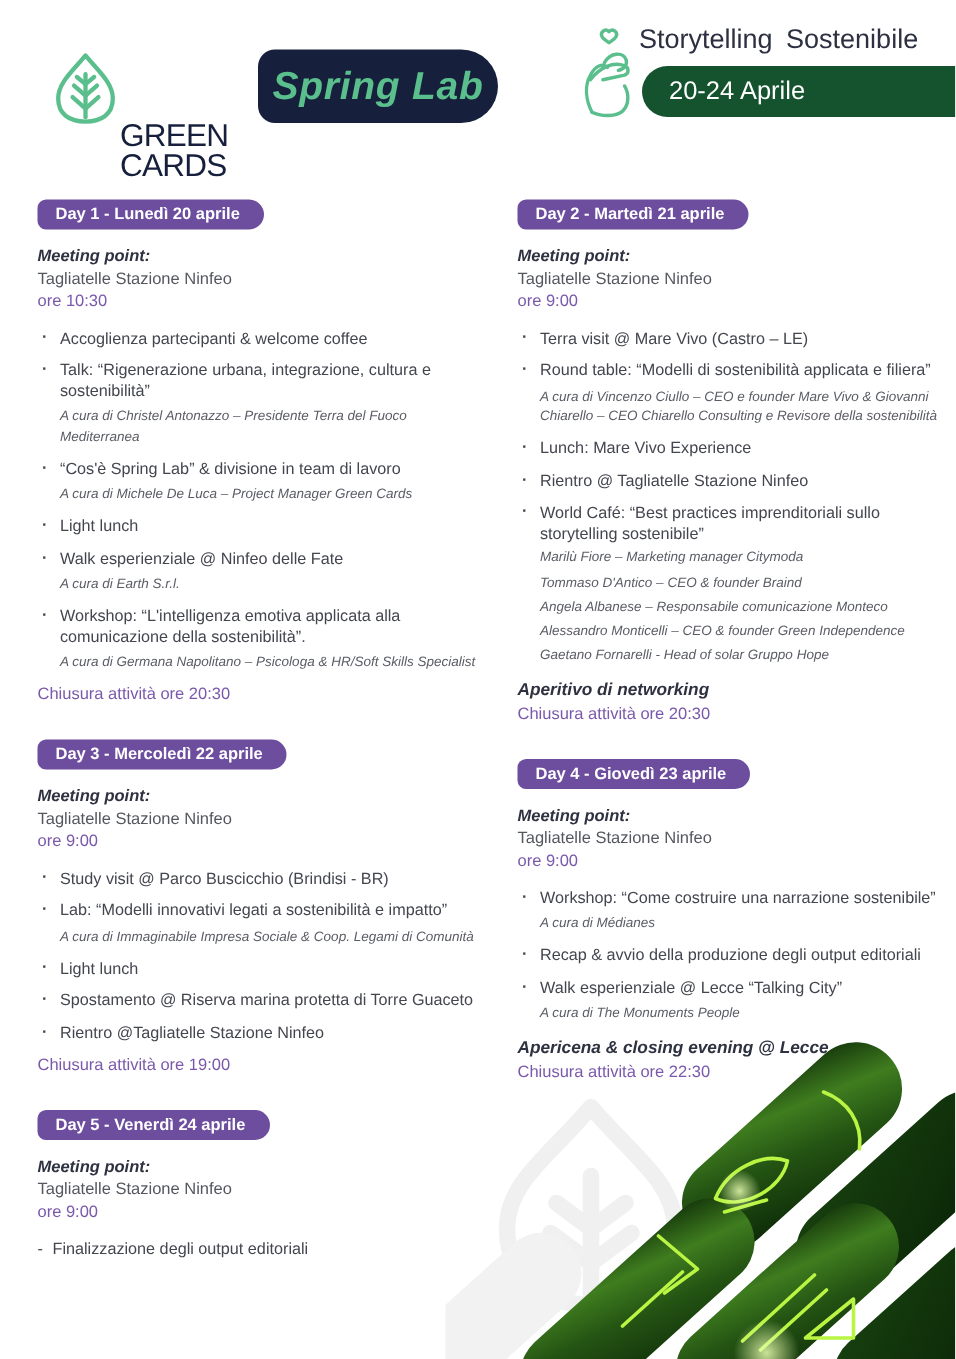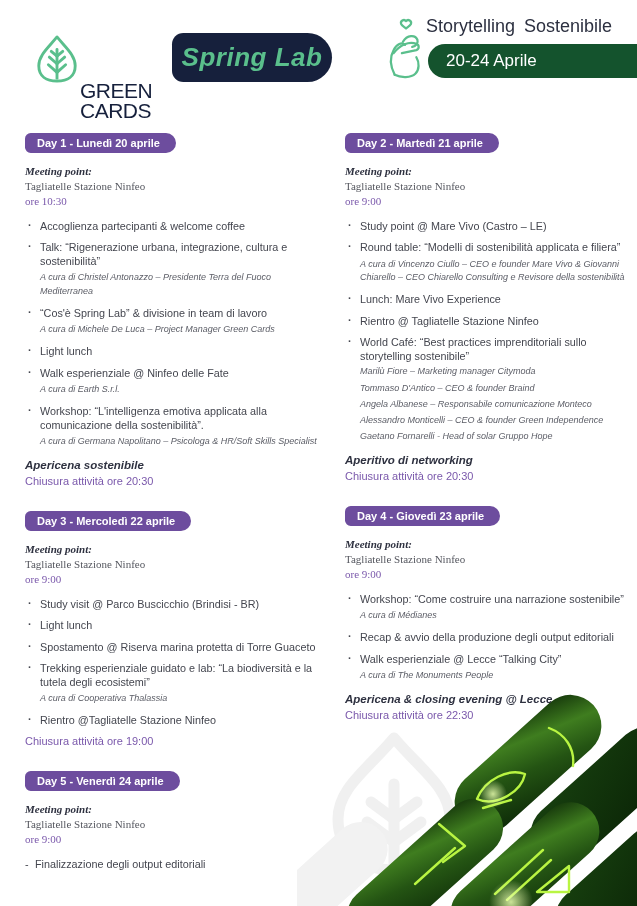--- a/index.html
+++ b/index.html
@@ -18,21 +18,21 @@
   .date-banner{position:absolute;left:428px;right:0;top:44px;height:34px;background:#14532d;
                border-radius:17px 0 0 17px;display:flex;align-items:center;padding-left:18px;
                color:#fff;font-size:17px;}
 
   
   .col-left{position:absolute;left:25px;top:133px;width:300px;}
   .col-right{position:absolute;left:345px;top:133px;width:288px;}
   .day{margin-bottom:24px;}
   .pill{display:inline-block;background:#6d4d9e;color:#fff;font-weight:bold;font-size:11px;
         padding:4px 16px 4px 12px;border-radius:8px 14px 14px 8px;margin-bottom:11px;text-align:center;}
-  .meeting{margin-bottom:11px;line-height:1.35;font-family:Liberation Serif, serif;}
+  .meeting{margin-bottom:11px;line-height:1.35;}
   .mp-label{font-weight:bold;font-style:italic;color:#2e3140;font-size:11px;}
   .mp-place{color:#55575f;font-size:11px;}
   .mp-time{color:#7a58ab;font-size:11px;}
   ul.items{list-style:none;margin:0 0 4px 0;padding:0;}
   ul.items li{position:relative;padding-left:15px;margin-bottom:8px;font-size:10.8px;
               line-height:1.25;color:#44464f;}
   ul.items li::before{content:"·";position:absolute;left:3px;top:-1px;font-weight:bold;color:#44464f;}
   ul.items.dash li{padding-left:10px;}
   ul.items.dash li::before{content:"-";left:0;top:0;font-weight:normal;}
   .sub{display:block;font-style:italic;font-size:9px;color:#5b5d66;margin-top:3px;line-height:1.55;}
@@ -138,36 +138,35 @@
         <div class="mp-time">ore 10:30</div>
       </div>
       <ul class="items">
         <li><span>Accoglienza partecipanti &amp; welcome coffee</span></li>
         <li><span>Talk: “Rigenerazione urbana, integrazione, cultura e sostenibilità”</span><span class="sub">A cura di Christel Antonazzo – Presidente Terra del Fuoco Mediterranea</span></li>
         <li><span>“Cos'è Spring Lab” &amp; divisione in team di lavoro</span><span class="sub">A cura di Michele De Luca – Project Manager Green Cards</span></li>
         <li><span>Light lunch</span></li>
         <li><span>Walk esperienziale @ Ninfeo delle Fate</span><span class="sub">A cura di Earth S.r.l.</span></li>
         <li><span>Workshop: “L'intelligenza emotiva applicata alla comunicazione della sostenibilità”.</span><span class="sub">A cura di Germana Napolitano – Psicologa &amp; HR/Soft Skills Specialist</span></li>
       </ul>
-      <div class="closing-title">Apericena sostenibile</div>
       <div class="closing-time">Chiusura attività ore 20:30</div>
     </section>
 
     <section class="day">
       <div class="pill"><span>Day 3 - Mercoledì 22 aprile</span></div>
       <div class="meeting">
         <div class="mp-label">Meeting point:</div>
         <div class="mp-place">Tagliatelle Stazione Ninfeo</div>
         <div class="mp-time">ore 9:00</div>
       </div>
       <ul class="items">
         <li><span>Study visit @ Parco Buscicchio (Brindisi - BR)</span></li>
+        <li><span>Lab: “Modelli innovativi legati a sostenibilità e impatto”</span><span class="sub">A cura di Immaginabile Impresa Sociale &amp; Coop. Legami di Comunità</span></li>
         <li><span>Light lunch</span></li>
         <li><span>Spostamento @ Riserva marina protetta di Torre Guaceto</span></li>
-        <li><span>Trekking esperienziale guidato e lab: “La biodiversità e la tutela degli ecosistemi”</span><span class="sub">A cura di Cooperativa Thalassia</span></li>
         <li><span>Rientro @Tagliatelle Stazione Ninfeo</span></li>
       </ul>
       <div class="closing-time">Chiusura attività ore 19:00</div>
     </section>
 
     <section class="day">
       <div class="pill"><span>Day 5 - Venerdì 24 aprile</span></div>
       <div class="meeting">
         <div class="mp-label">Meeting point:</div>
         <div class="mp-place">Tagliatelle Stazione Ninfeo</div>
@@ -185,21 +184,21 @@
   <div class="col-right">
 
     <section class="day">
       <div class="pill"><span>Day 2 - Martedì 21 aprile</span></div>
       <div class="meeting">
         <div class="mp-label">Meeting point:</div>
         <div class="mp-place">Tagliatelle Stazione Ninfeo</div>
         <div class="mp-time">ore 9:00</div>
       </div>
       <ul class="items">
-        <li><span>Study point @ Mare Vivo (Castro – LE)</span></li>
+        <li><span>Terra visit @ Mare Vivo (Castro – LE)</span></li>
         <li><span>Round table: “Modelli di sostenibilità applicata e filiera”</span><span class="sub">A cura di Vincenzo Ciullo – CEO e founder Mare Vivo &amp; Giovanni Chiarello – CEO Chiarello Consulting e Revisore della sostenibilità</span></li>
         <li><span>Lunch: Mare Vivo Experience</span></li>
         <li><span>Rientro @ Tagliatelle Stazione Ninfeo</span></li>
         <li>
           <span>World Café: “Best practices imprenditoriali sullo storytelling sostenibile”</span>
           <span class="person">Marilù Fiore – Marketing manager Citymoda</span>
           <span class="person">Tommaso D'Antico – CEO &amp; founder Braind</span>
           <span class="person">Angela Albanese – Responsabile comunicazione Monteco</span>
           <span class="person">Alessandro Monticelli – CEO &amp; founder Green Independence</span>
           <span class="person">Gaetano Fornarelli - Head of solar Gruppo Hope</span>

